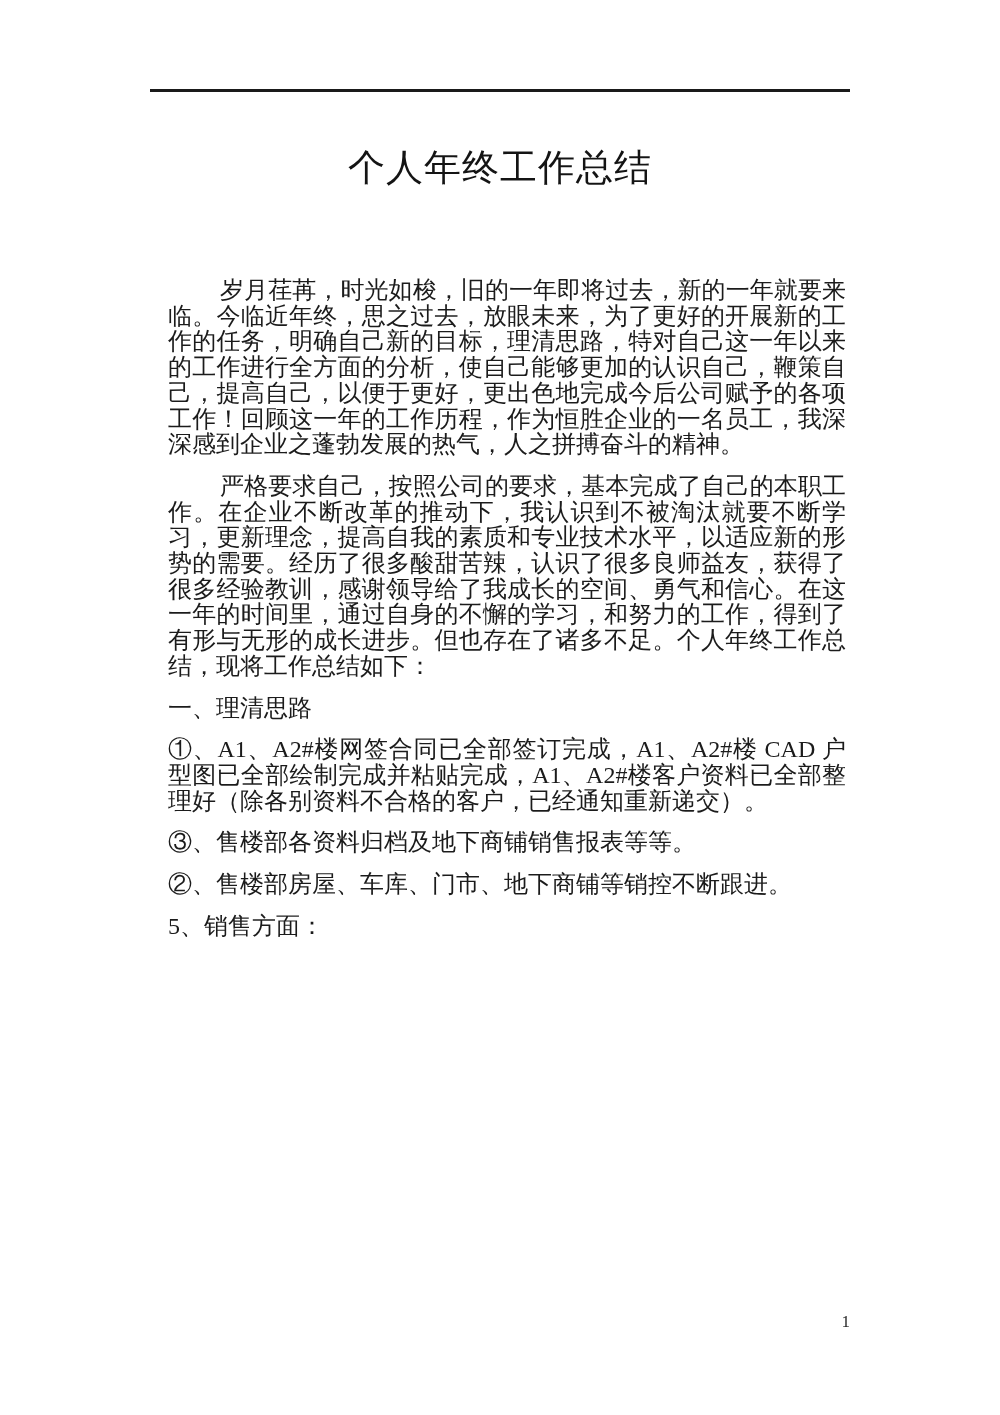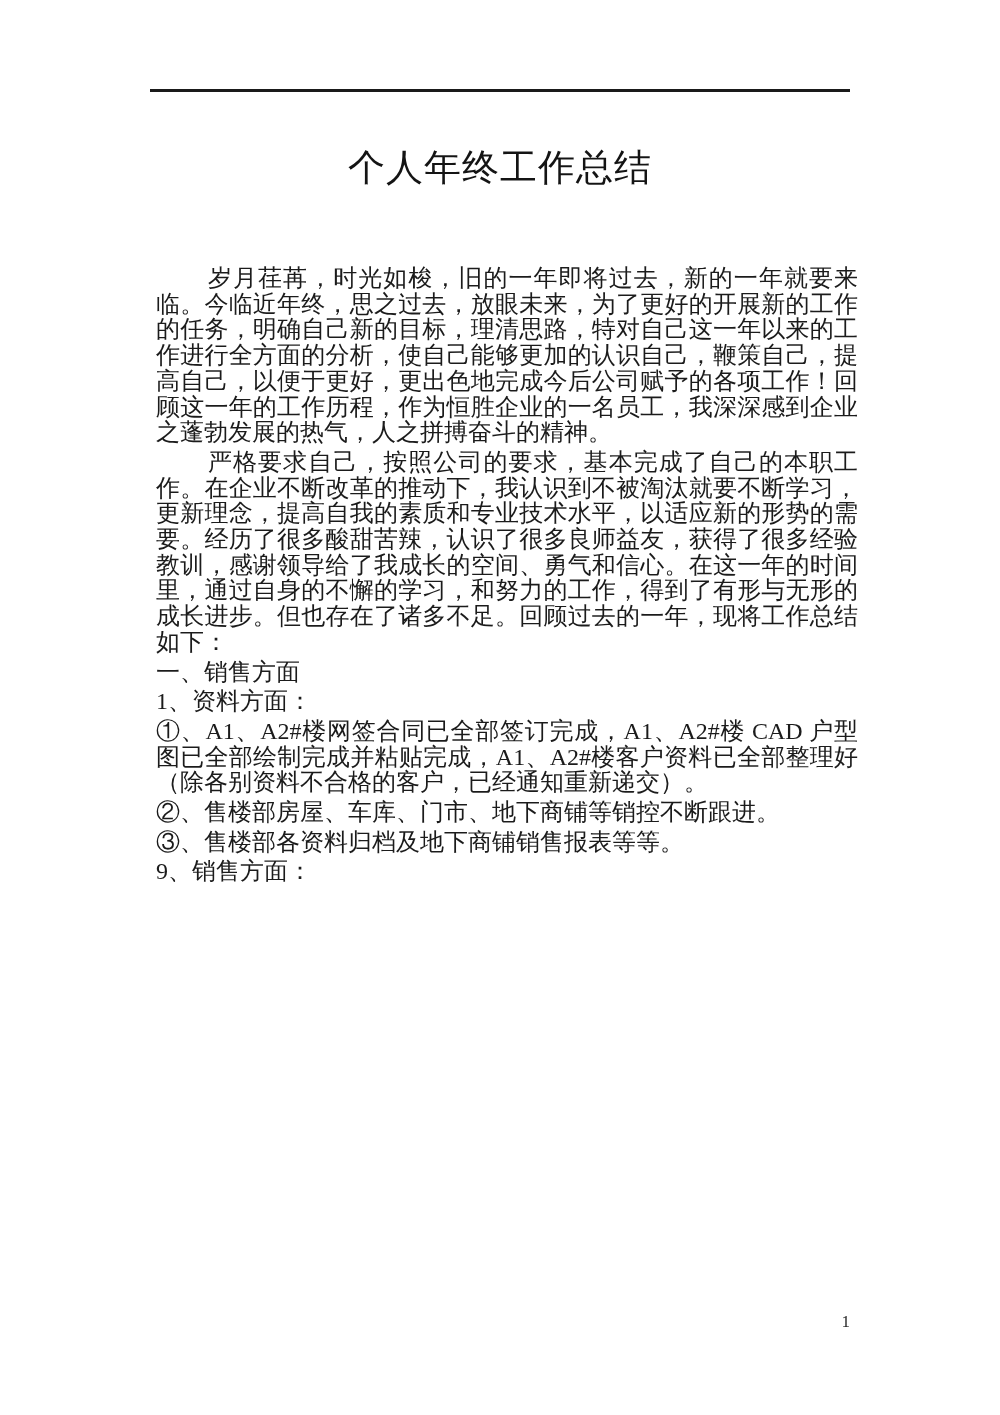--- a/index.html
+++ b/index.html
@@ -42,21 +42,21 @@
     position: absolute;
     left: 152px;
     top: 262px;
     width: 710px;
     font-size: 24px;
     line-height: 25.7px;
     text-align: justify;
     text-justify: inter-character;
   }
   .doc-body p {
-    margin: 4px;
+    margin: 16px;
     padding: 0;
   }
   .doc-body p.indent {
     text-indent: 52px;
   }
   .doc-body p.flush {
     text-indent: 0;
   }
   .page-footer {
     position: absolute;
@@ -72,22 +72,21 @@
   }
 </style>
 </head>
 <body>
 
 <div class="page">
   <div class="header-rule"></div>
   <h1 class="doc-title">个人年终工作总结</h1>
   <div class="doc-body">
       <p class="indent">岁月荏苒，时光如梭，旧的一年即将过去，新的一年就要来临。今临近年终，思之过去，放眼未来，为了更好的开展新的工作的任务，明确自己新的目标，理清思路，特对自己这一年以来的工作进行全方面的分析，使自己能够更加的认识自己，鞭策自己，提高自己，以便于更好，更出色地完成今后公司赋予的各项工作！回顾这一年的工作历程，作为恒胜企业的一名员工，我深深感到企业之蓬勃发展的热气，人之拼搏奋斗的精神。</p>
-      <p class="indent">严格要求自己，按照公司的要求，基本完成了自己的本职工作。在企业不断改革的推动下，我认识到不被淘汰就要不断学习，更新理念，提高自我的素质和专业技术水平，以适应新的形势的需要。经历了很多酸甜苦辣，认识了很多良师益友，获得了很多经验教训，感谢领导给了我成长的空间、勇气和信心。在这一年的时间里，通过自身的不懈的学习，和努力的工作，得到了有形与无形的成长进步。但也存在了诸多不足。回顾过去的一年，现将工作总结如下：</p>
-      <p class="flush">一、销售方面</p>
-      <p class="flush">1、资料方面：</p>
+      <p class="indent">严格要求自己，按照公司的要求，基本完成了自己的本职工作。在企业不断改革的推动下，我认识到不被淘汰就要不断学习，更新理念，提高自我的素质和专业技术水平，以适应新的形势的需要。经历了很多酸甜苦辣，认识了很多良师益友，获得了很多经验教训，感谢领导给了我成长的空间、勇气和信心。在这一年的时间里，通过自身的不懈的学习，和努力的工作，得到了有形与无形的成长进步。但也存在了诸多不足。个人年终工作总结，现将工作总结如下：</p>
+      <p class="flush">一、理清思路</p>
       <p class="flush">①、A1、A2#楼网签合同已全部签订完成，A1、A2#楼 CAD 户型图已全部绘制完成并粘贴完成，A1、A2#楼客户资料已全部整理好（除各别资料不合格的客户，已经通知重新递交）。</p>
+      <p class="flush">③、售楼部各资料归档及地下商铺销售报表等等。</p>
       <p class="flush">②、售楼部房屋、车库、门市、地下商铺等销控不断跟进。</p>
-      <p class="flush">③、售楼部各资料归档及地下商铺销售报表等等。</p>
-      <p class="flush">9、销售方面：</p>
+      <p class="flush">5、销售方面：</p>
     </div>
   <div class="page-footer">1</div>
 </div>
 
 </body></html>

